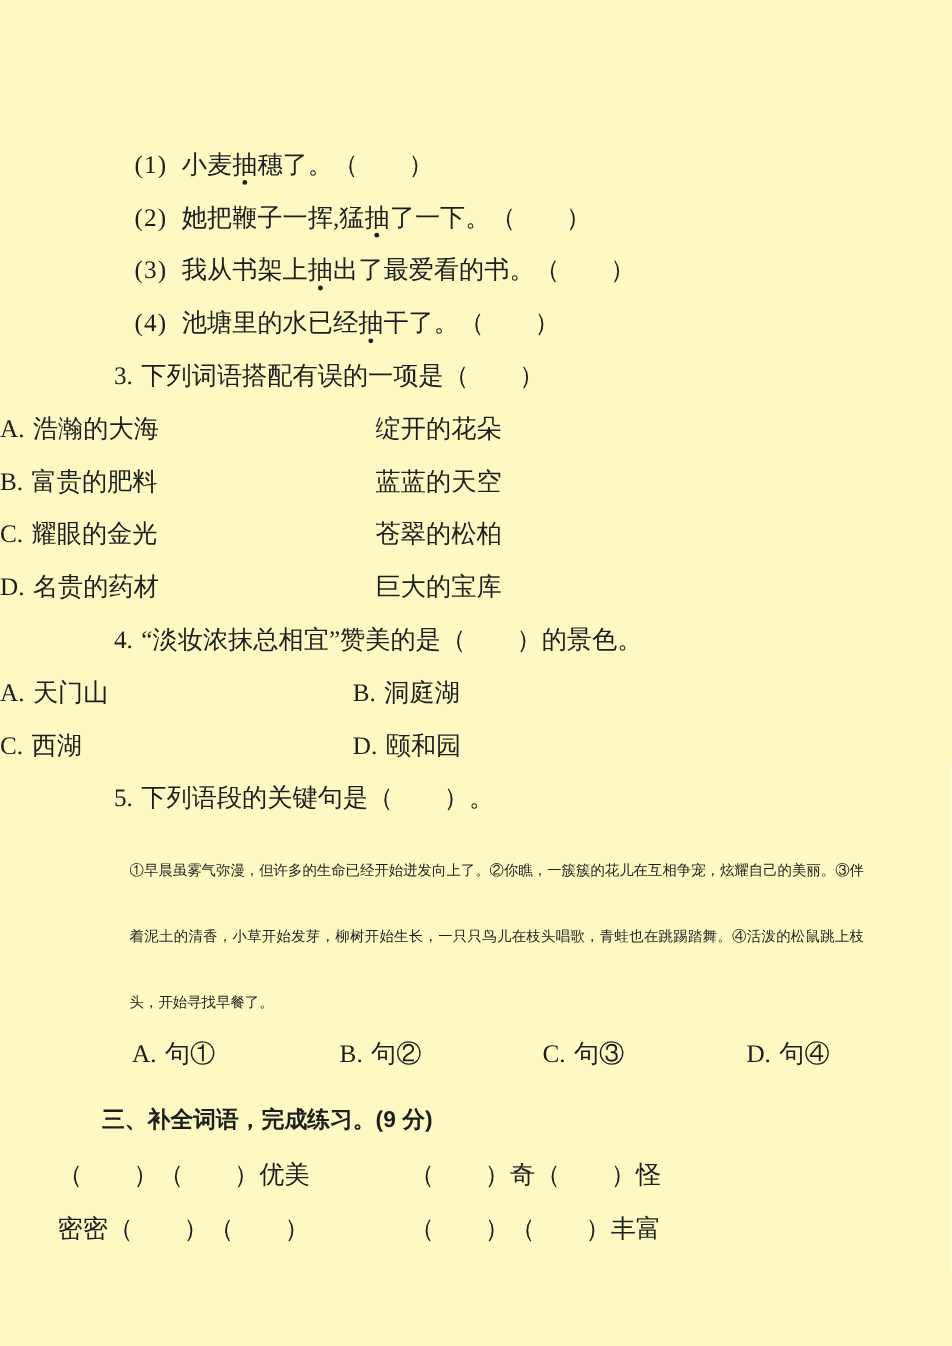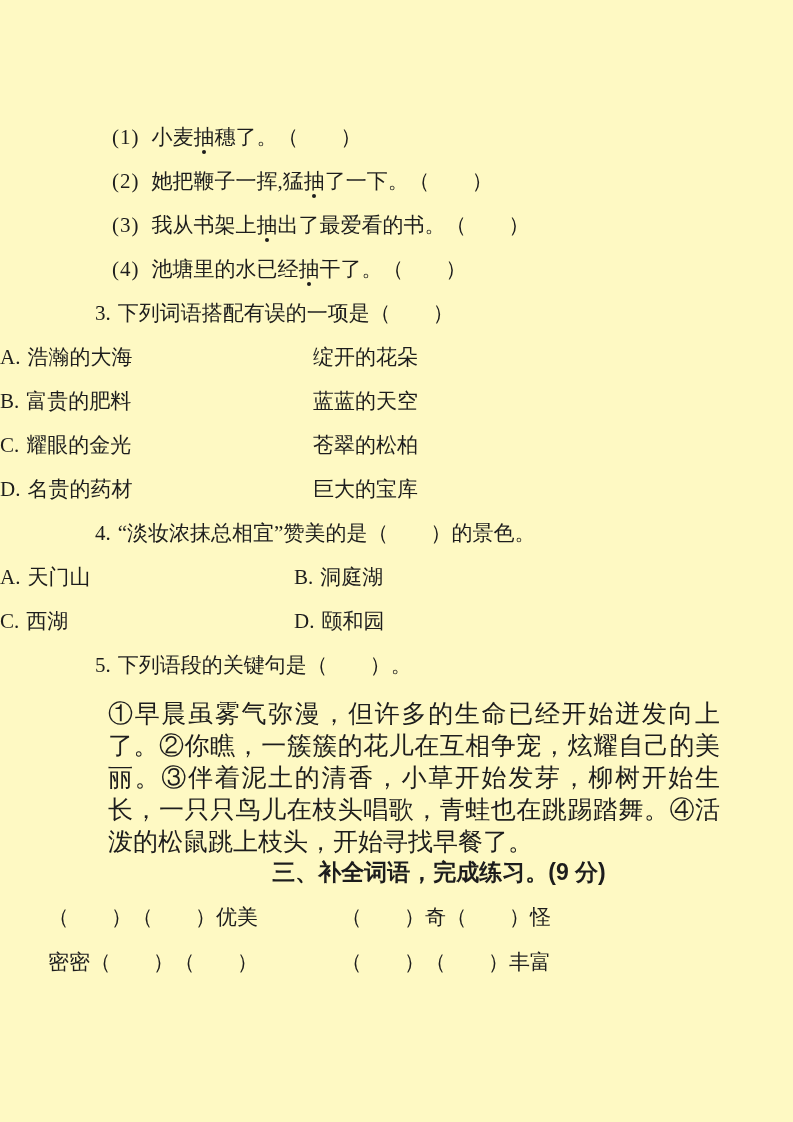--- a/index.html
+++ b/index.html
@@ -37,38 +37,37 @@
   .opt-row .cell-left { width:313px; }
   .letter { margin-right:7px; }
 
   
   .opt-row.q4 .cell-left { width:294px; }
 
   
   .passage {
     margin:16px 14px 0 108px;
     width:612px;
-    line-height:32px;
-    font-size:25px;
+    line-height:55px;
+    font-size:12px;
     text-align:justify;
     white-space:normal;
   }
 
   
   .opt-strip { display:flex; padding-left:110px; margin-top:4px; margin-bottom:0; }
   .opt-strip .c1 { width:173px; }
   .opt-strip .c2 { width:169px; }
   .opt-strip .c3 { width:170px; }
 
   
   .sec-heading {
-    padding-left:85px; margin-top:2px; line-height:24px;
-    font-weight:700; font-size:23px;
+    padding-left:85px; margin-top:32px; line-height:24px;
+    font-weight:700; font-size:19px;
     font-family:"Liberation Sans","DejaVu Sans",sans-serif;
-    text-align:center;
   }
 
   
   .fill-row { display:flex; padding-left:48px; margin-top:21px; line-height:24px; }
   .fill-row .cell-left { width:293px; }
 </style>
 </head>
 <body>
 
 <div class="page">
@@ -115,20 +114,26 @@
   </div>
   <div class="line opt-row q4">
     <span class="cell-left"><span class="letter">C.</span><span>西湖</span></span>
     <span><span class="letter">D.</span><span>颐和园</span></span>
   </div>
 
   <div class="line q-line">
     <span class="q-num">5.</span><span>下列语段的关键句是（　　）。</span>
   </div>
   <div class="passage">①早晨虽雾气弥漫，但许多的生命已经开始迸发向上了。②你瞧，一簇簇的花儿在互相争宠，炫耀自己的美丽。③伴着泥土的清香，小草开始发芽，柳树开始生长，一只只鸟儿在枝头唱歌，青蛙也在跳踢踏舞。④活泼的松鼠跳上枝头，开始寻找早餐了。</div>
+  <div class="line opt-strip">
+    <span class="c1"><span class="letter">A.</span><span>句①</span></span>
+    <span class="c2"><span class="letter">B.</span><span>句②</span></span>
+    <span class="c3"><span class="letter">C.</span><span>句③</span></span>
+    <span class="c4"><span class="letter">D.</span><span>句④</span></span>
+  </div>
 
   <div class="sec-heading">三、补全词语，完成练习。(9 分)</div>
   <div class="fill-row">
     <span class="cell-left">（　　）（　　）优美</span>
     <span>（　　）奇（　　）怪</span>
   </div>
   <div class="fill-row">
     <span class="cell-left">密密（　　）（　　）</span>
     <span>（　　）（　　）丰富</span>
   </div>

